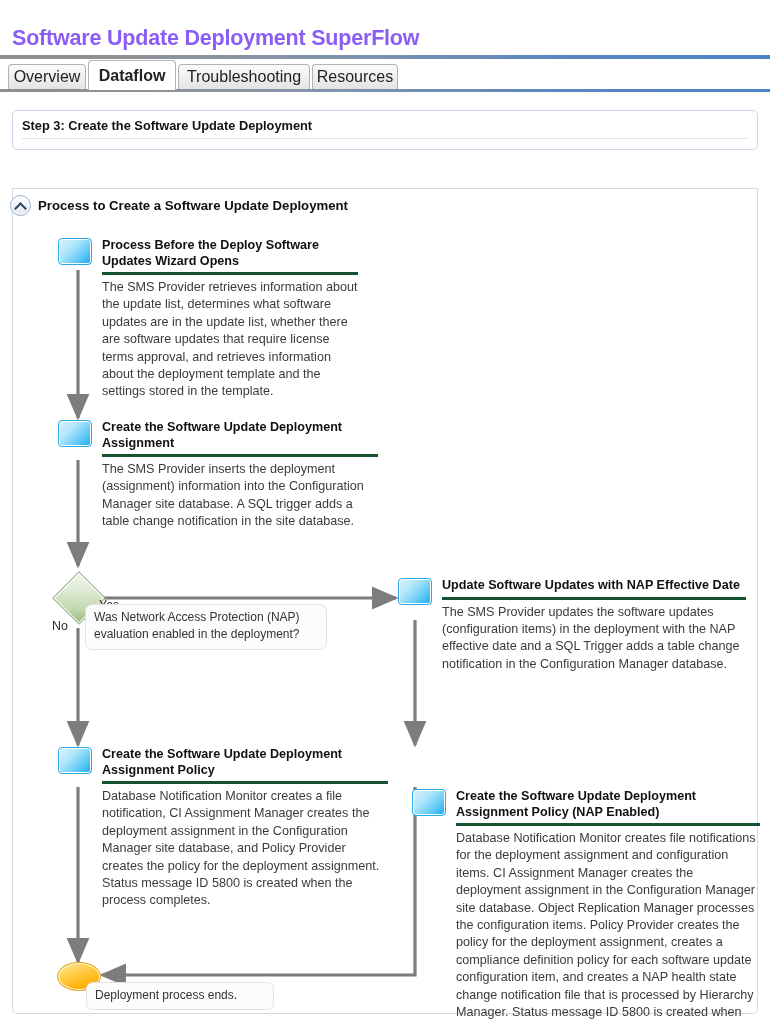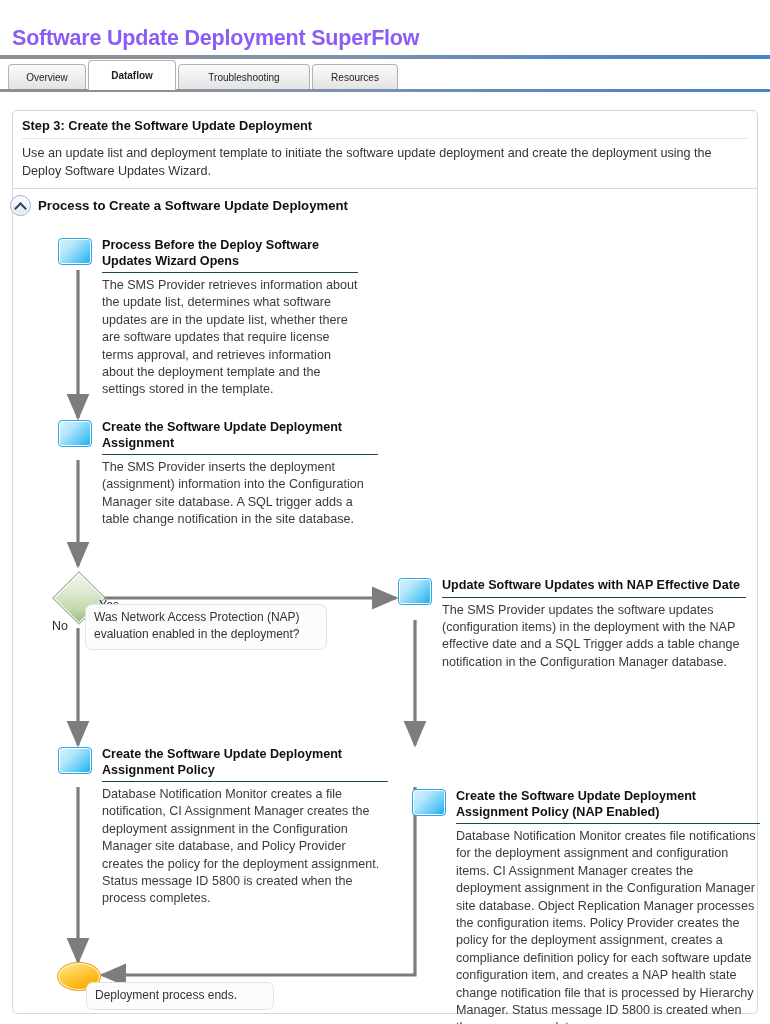--- a/index.html
+++ b/index.html
@@ -38,21 +38,21 @@
   #tabstrip .tab-underline{
     background:linear-gradient(to right,#8d8d8d 0%,#8e9296 18%,#7f93ad 45%,#5b87bf 72%,#4a83c6 100%);
   }
   .tab{
     position:absolute;top:5px;height:25px;
     box-sizing:border-box;
     border:1px solid #b3b3b3;
     border-bottom:none;
     border-radius:4px 4px 0 0;
     background:linear-gradient(to bottom,#fbfbfb 0%,#eeeeee 55%,#e3e3e3 100%);
-    font-size:10px;color:#222;
+    font-size:16px;color:#222;
     display:flex;align-items:center;justify-content:center;
     padding:12px 10px;
     cursor:pointer;
   }
   .tab.active{
     top:1px;height:30px;
     background:#ffffff;
     border-color:#b3b3b3;
     font-weight:bold;
     z-index:3;
@@ -122,21 +122,21 @@
     width:32px;height:25px;flex:none;
     border-radius:4px;
     border:1px solid #2aa8e8;
     background:linear-gradient(135deg,#d9f2fd 0%,#b3e6fb 35%,#5cc8f5 72%,#18a9ec 100%);
     box-shadow:0 0 0 1px #ffffff inset;
   }
   .node-body{margin-left:10px;}
   .node-title{
     font-size:12.6px;font-weight:bold;color:#111;line-height:15.5px;
     padding-bottom:3px;
-    border-bottom:1px solid #14532d;
+    border-bottom:3px solid #14532d;
   }
   .node-desc{
     font-size:12.6px;color:#3b3b3b;line-height:17.4px;padding-top:4px;
   }
 
   
   .diamond{
     position:absolute;width:36px;height:36px;
     transform:rotate(45deg);
     border:1px solid #8faa7f;
@@ -173,21 +173,20 @@
 <div id="tabstrip">
   <div class="tab" style="left:8px;width:78px;">Overview</div>
   <div class="tab active" style="left:88px;width:88px;">Dataflow</div>
   <div class="tab" style="left:178px;width:132px;">Troubleshooting</div>
   <div class="tab" style="left:312px;width:86px;">Resources</div>
   <div class="tab-underline"></div>
 </div>
 
 <div id="step-banner">
   <div class="step-title">Step 3:  Create the Software Update Deployment</div>
-  <div class="step-desc">Use an update list and deployment template to initiate the software update deployment and create the deployment using the Deploy Software Updates Wizard.</div>
 </div>
 
 <div id="flow-container">
   <div class="top-edge"></div>
 </div>
 
 <div id="section-header">
   <span class="collapse-icon"></span>
   <span class="section-title">Process to Create a Software Update Deployment</span>
 </div>

